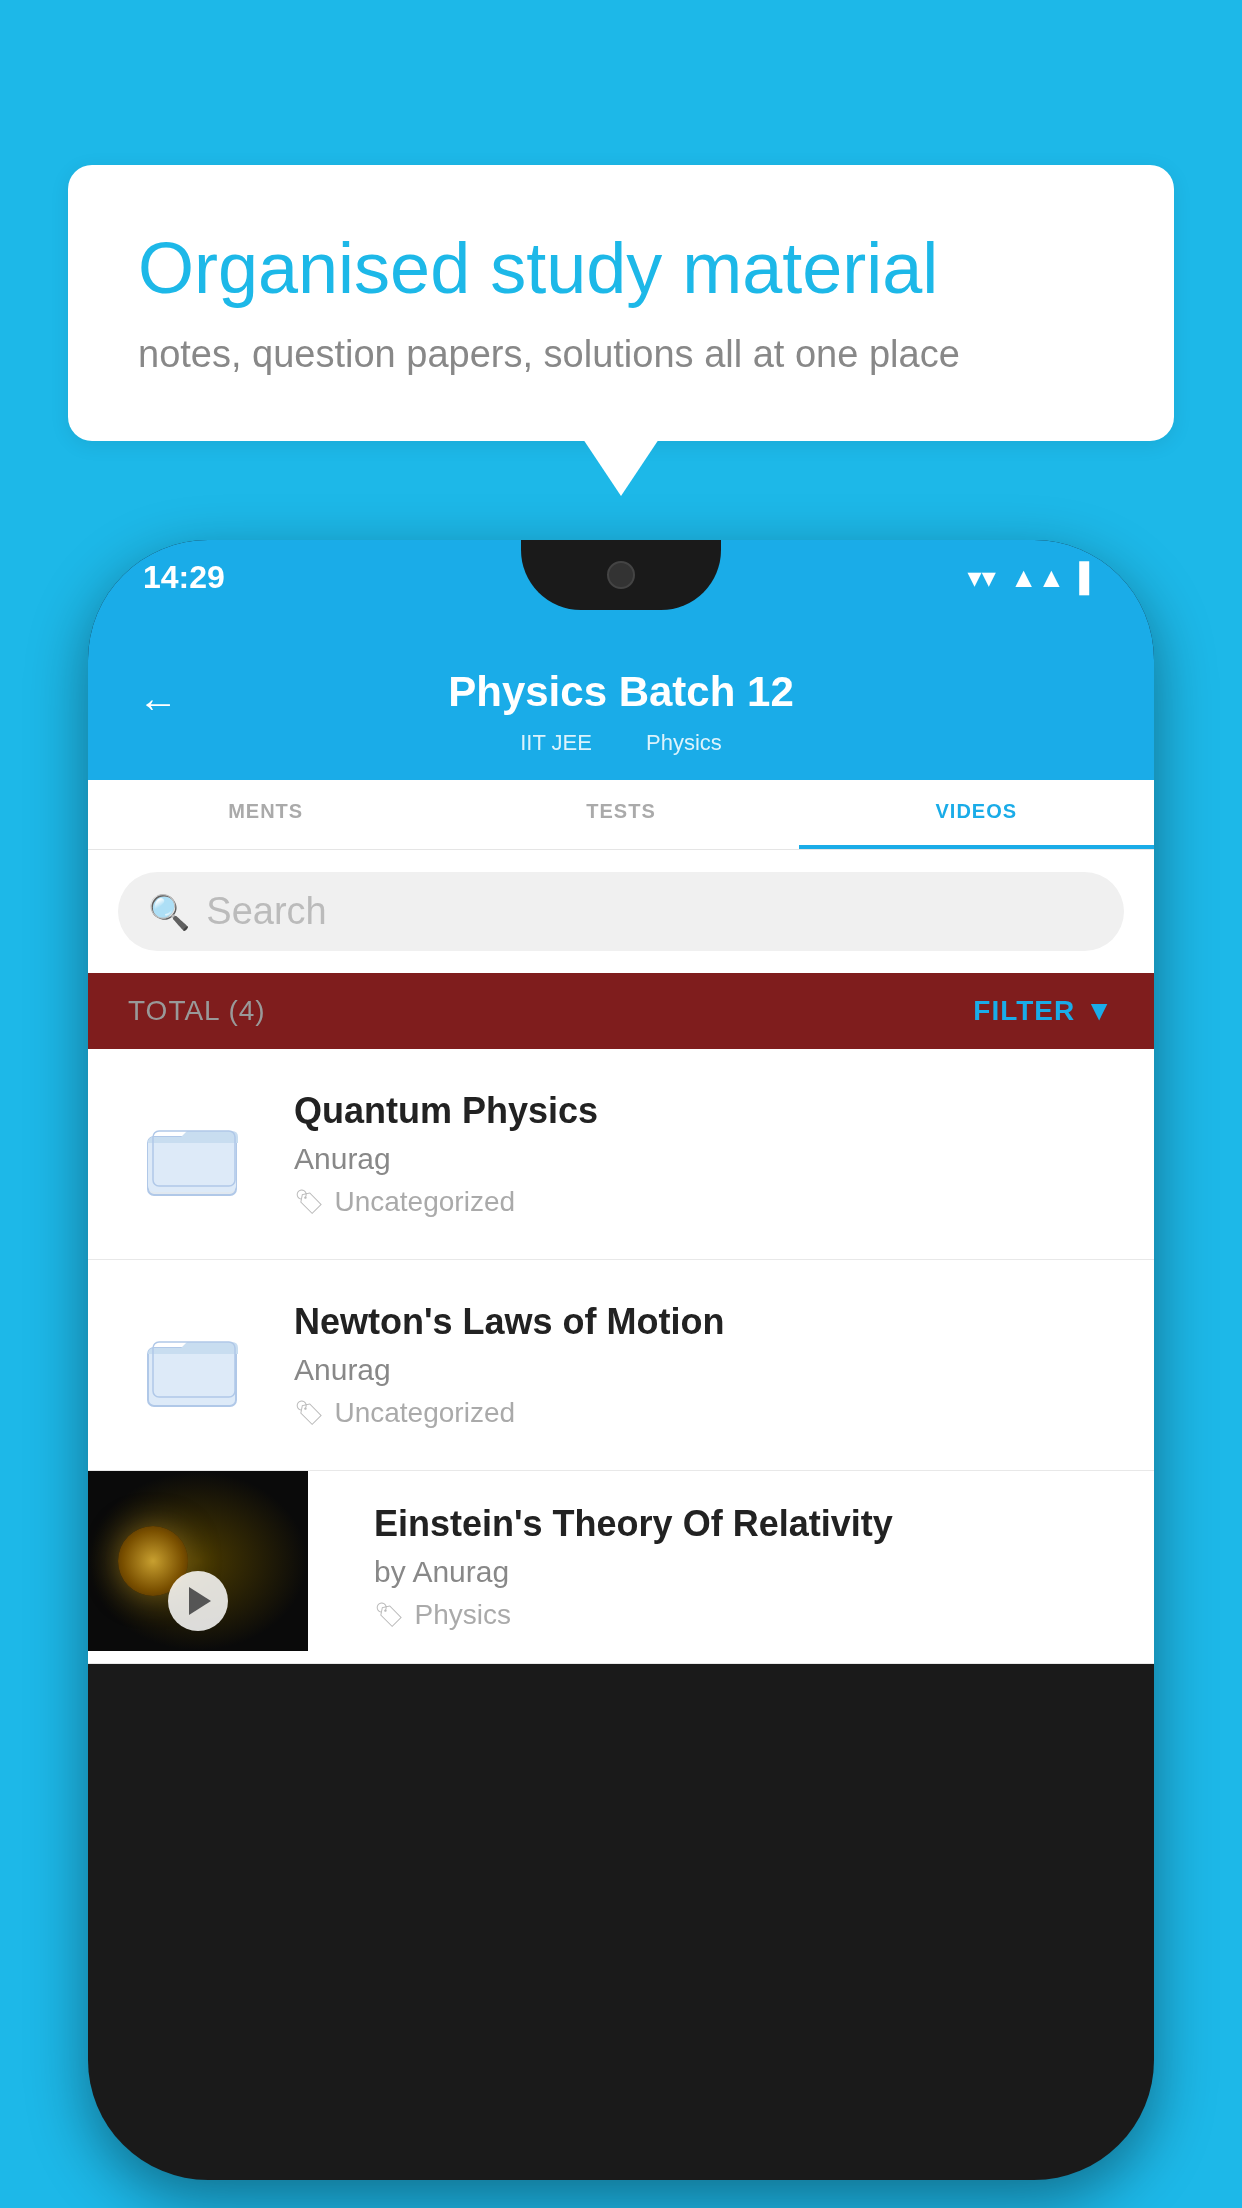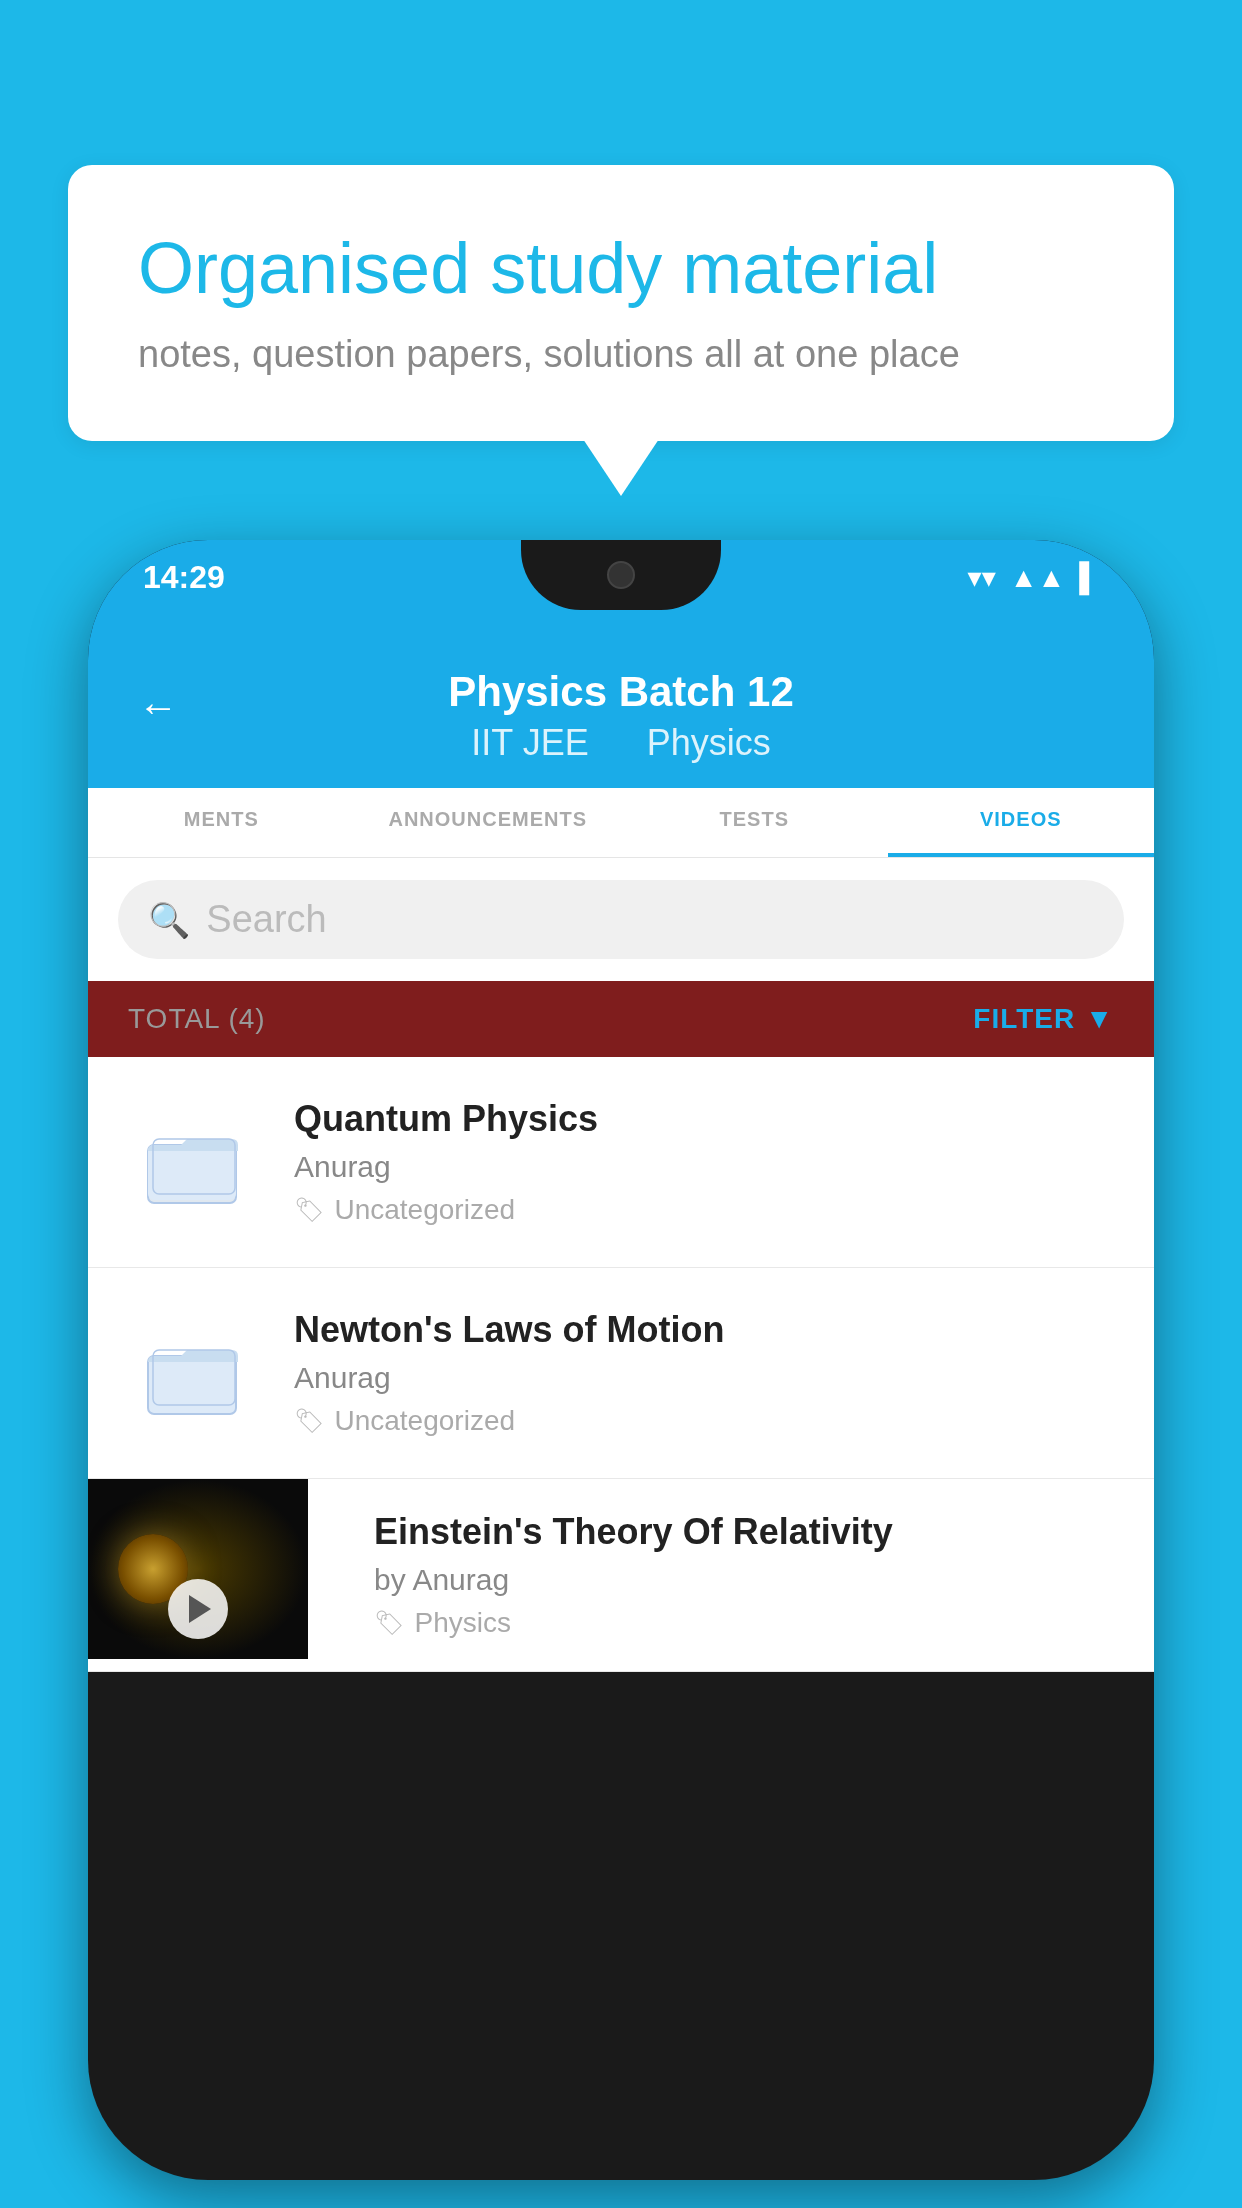--- a/index.html
+++ b/index.html
@@ -141,22 +141,22 @@
 
     .header-title {
       color: white;
       font-size: 42px;
       font-weight: 700;
       margin-top: 25px;
     }
 
     .header-subtitle {
       color: rgba(255,255,255,0.85);
-      font-size: 36px;
-      margin-top: 6px;
+      font-size: 22px;
+      margin-top: 14px;
     }
 
     .header-subtitle span {
       margin: 0 12px;
     }
 
     
     .tab-bar {
       background: white;
       display: flex;
@@ -410,23 +410,20 @@
     <div class="header-subtitle">
       <span>IIT JEE</span>
       <span>  </span>
       <span>Physics</span>
     </div>
   </div>
 
   <div class="tab-bar">
     <div class="tab-item">
       <span>MENTS</span>
-    </div>
-    <div class="tab-item">
-      <span>ANNOUNCEMENTS</span>
     </div>
     <div class="tab-item">
       <span>TESTS</span>
     </div>
     <div class="tab-item active">
       <span>VIDEOS</span>
     </div>
   </div>
 
   <div class="screen-content">

